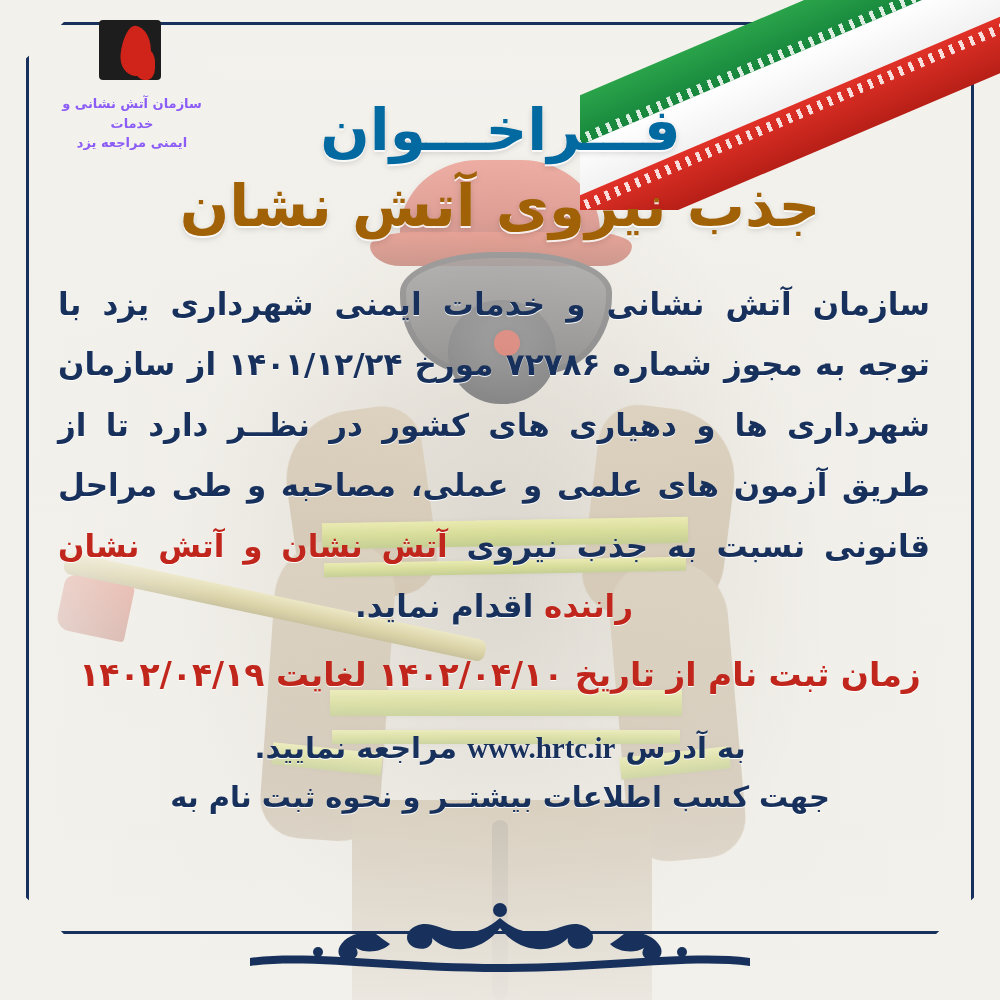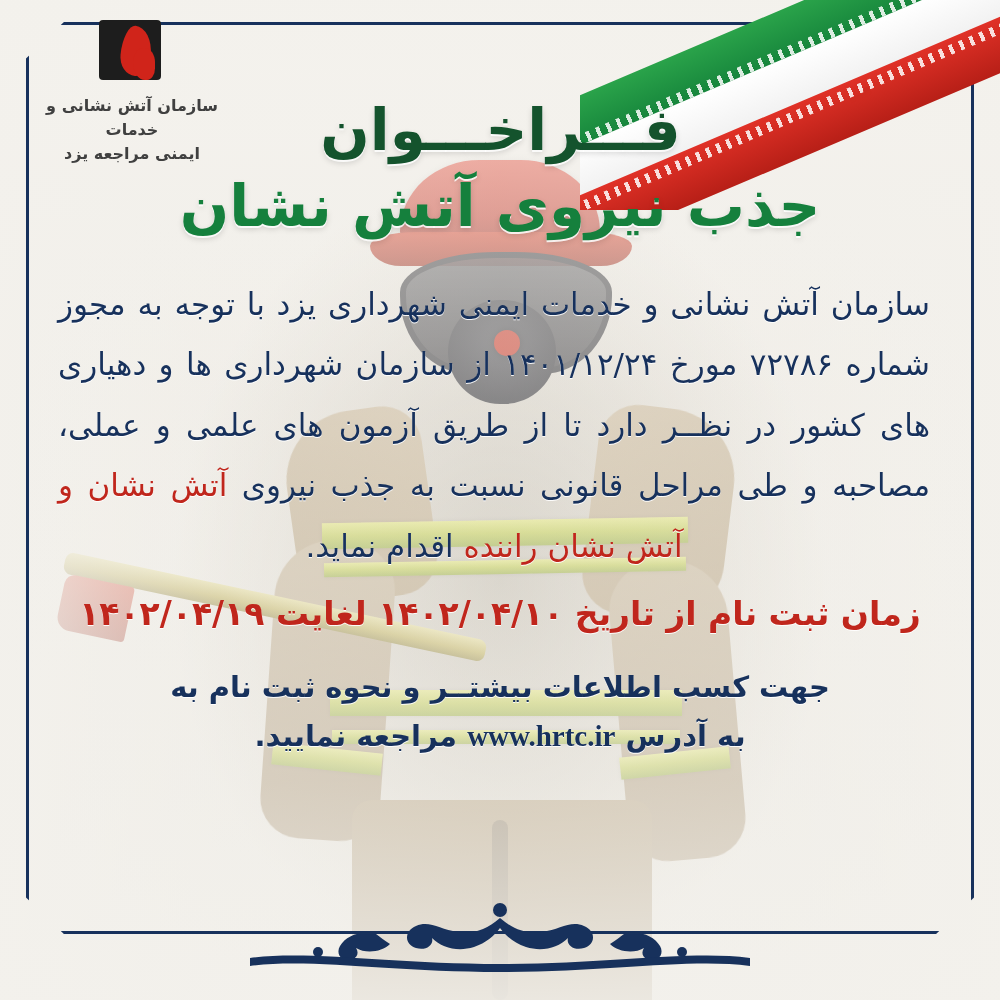--- a/index.html
+++ b/index.html
@@ -188,22 +188,22 @@
   }
   .logo-flame2 {
     position: absolute;
     left: 40px; top: 30px;
     width: 22px; height: 32px;
     background: #d0241a;
     border-radius: 50% 50% 40% 60%;
   }
   .logo-text {
     margin-top: 6px;
-    color: #404040;
-    font-size: 16px;
+    color: #8b5cf6;
+    font-size: 13px;
     line-height: 1.5;
     font-weight: bold;
     direction: rtl;
   }
 
   
   .flag {
     position: absolute;
     right: 0;
     top: 0;
@@ -245,35 +245,35 @@
   .content {
     position: absolute;
     left: 0; right: 0; top: 0;
     text-align: center;
     direction: rtl;
   }
   .title-1 {
     margin: 96px 0 0 1px;
     font-size: 58px;
     font-weight: bold;
-    color: #14532d;
+    color: #0369a1;
     letter-spacing: 2px;
     text-shadow: 0 2px 0 rgba(255,255,255,0.85), 0 3px 6px rgba(0,0,0,0.15);
   }
   .title-2 {
     margin: 8px 0 0 0;
     font-size: 58px;
     font-weight: bold;
-    color: #15803d;
+    color: #a16207;
     text-shadow: 0 2px 0 rgba(255,255,255,0.85), 0 3px 6px rgba(0,0,0,0.15);
   }
   .body {
     margin: 34px 70px 0 58px;
     font-size: 31px;
-    font-weight: normal;
+    font-weight: bold;
     line-height: 1.95;
     color: #17315c;
     text-align: justify;
     text-align-last: center;
     text-shadow: 0 1px 0 rgba(255,255,255,0.9);
   }
   .body .hl {
     color: #c0261c;
   }
   .dates {
@@ -356,22 +356,22 @@
 
   <div class="content">
     <div class="title-1">فـــراخـــوان</div>
     <div class="title-2">جذب نیروی آتش نشان</div>
 
     <p class="body"><span>سازمان آتش نشانی و خدمات ایمنی شهرداری یزد با توجه به مجوز شماره ۷۲۷۸۶ مورخ ۱۴۰۱/۱۲/۲۴ از سازمان شهرداری  ها و دهیاری های کشور در نظــر دارد تا از طریق آزمون های علمی و عملی، مصاحبه و طی مراحل قانونی نسبت به جذب نیروی </span><span class="hl">آتش نشان و آتش نشان راننده</span><span> اقدام  نماید.</span></p>
 
     <div class="dates">زمان ثبت نام از تاریخ ۱۴۰۲/۰۴/۱۰ لغایت ۱۴۰۲/۰۴/۱۹</div>
 
     <div class="footer-note">
+      <div><span>به آدرس </span><span class="url">www.hrtc.ir</span><span> مراجعه نمایید.</span></div>
       <div>جهت کسب اطلاعات بیشتــر  و نحوه ثبت نام به</div>
-      <div><span>به آدرس </span><span class="url">www.hrtc.ir</span><span> مراجعه نمایید.</span></div>
     </div>
   </div>
 
   <svg class="ornament" viewBox="0 0 620 90" xmlns="http://www.w3.org/2000/svg">
     <g fill="#17315c">
       <path d="M310 18 C 296 30, 284 34, 268 32 C 250 30, 240 20, 226 26 C 214 31, 214 44, 226 48 C 236 51, 244 45, 242 38 C 252 48, 268 52, 284 47 C 296 43, 304 36, 310 28 C 316 36, 324 43, 336 47 C 352 52, 368 48, 378 38 C 376 45, 384 51, 394 48 C 406 44, 406 31, 394 26 C 380 20, 370 30, 352 32 C 336 34, 324 30, 310 18 Z"></path>
       <path d="M186 34 C 170 30, 156 36, 150 46 C 146 53, 150 60, 158 60 C 166 60, 170 54, 166 48 C 176 54, 192 52, 200 44 C 194 40, 190 37, 186 34 Z"></path>
       <path d="M434 34 C 450 30, 464 36, 470 46 C 474 53, 470 60, 462 60 C 454 60, 450 54, 454 48 C 444 54, 428 52, 420 44 C 426 40, 430 37, 434 34 Z"></path>
       <path d="M60 58 C 120 50, 200 64, 310 64 C 420 64, 500 50, 560 58 L 560 66 C 500 58, 420 72, 310 72 C 200 72, 120 58, 60 66 Z"></path>
       <circle cx="310" cy="10" r="7"></circle>

